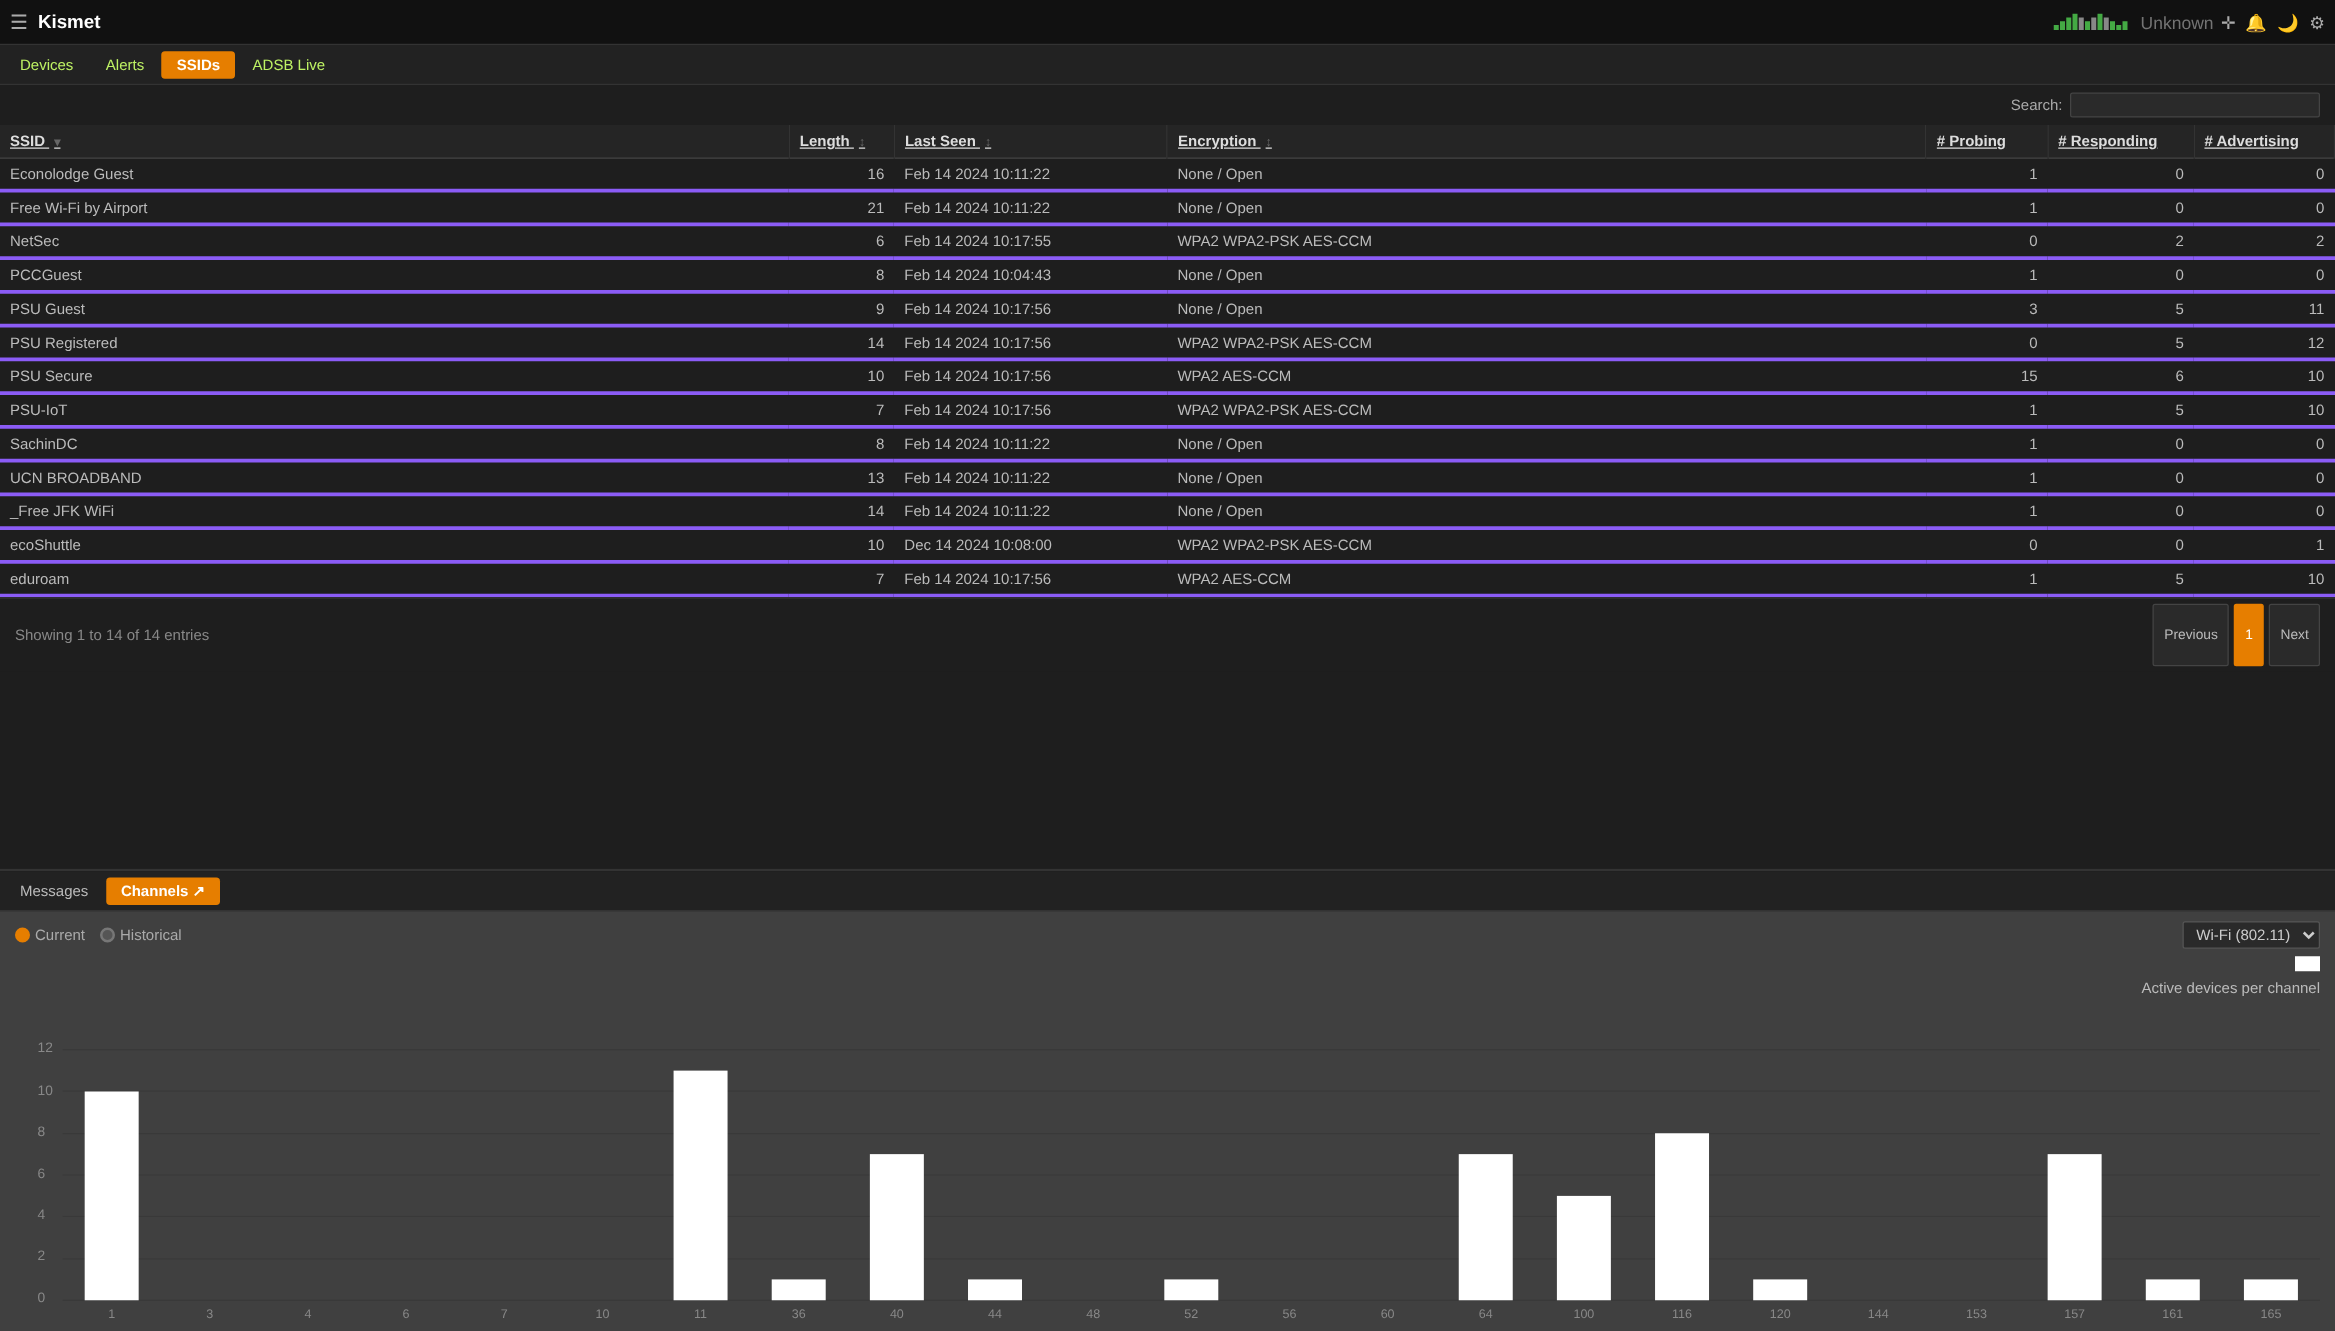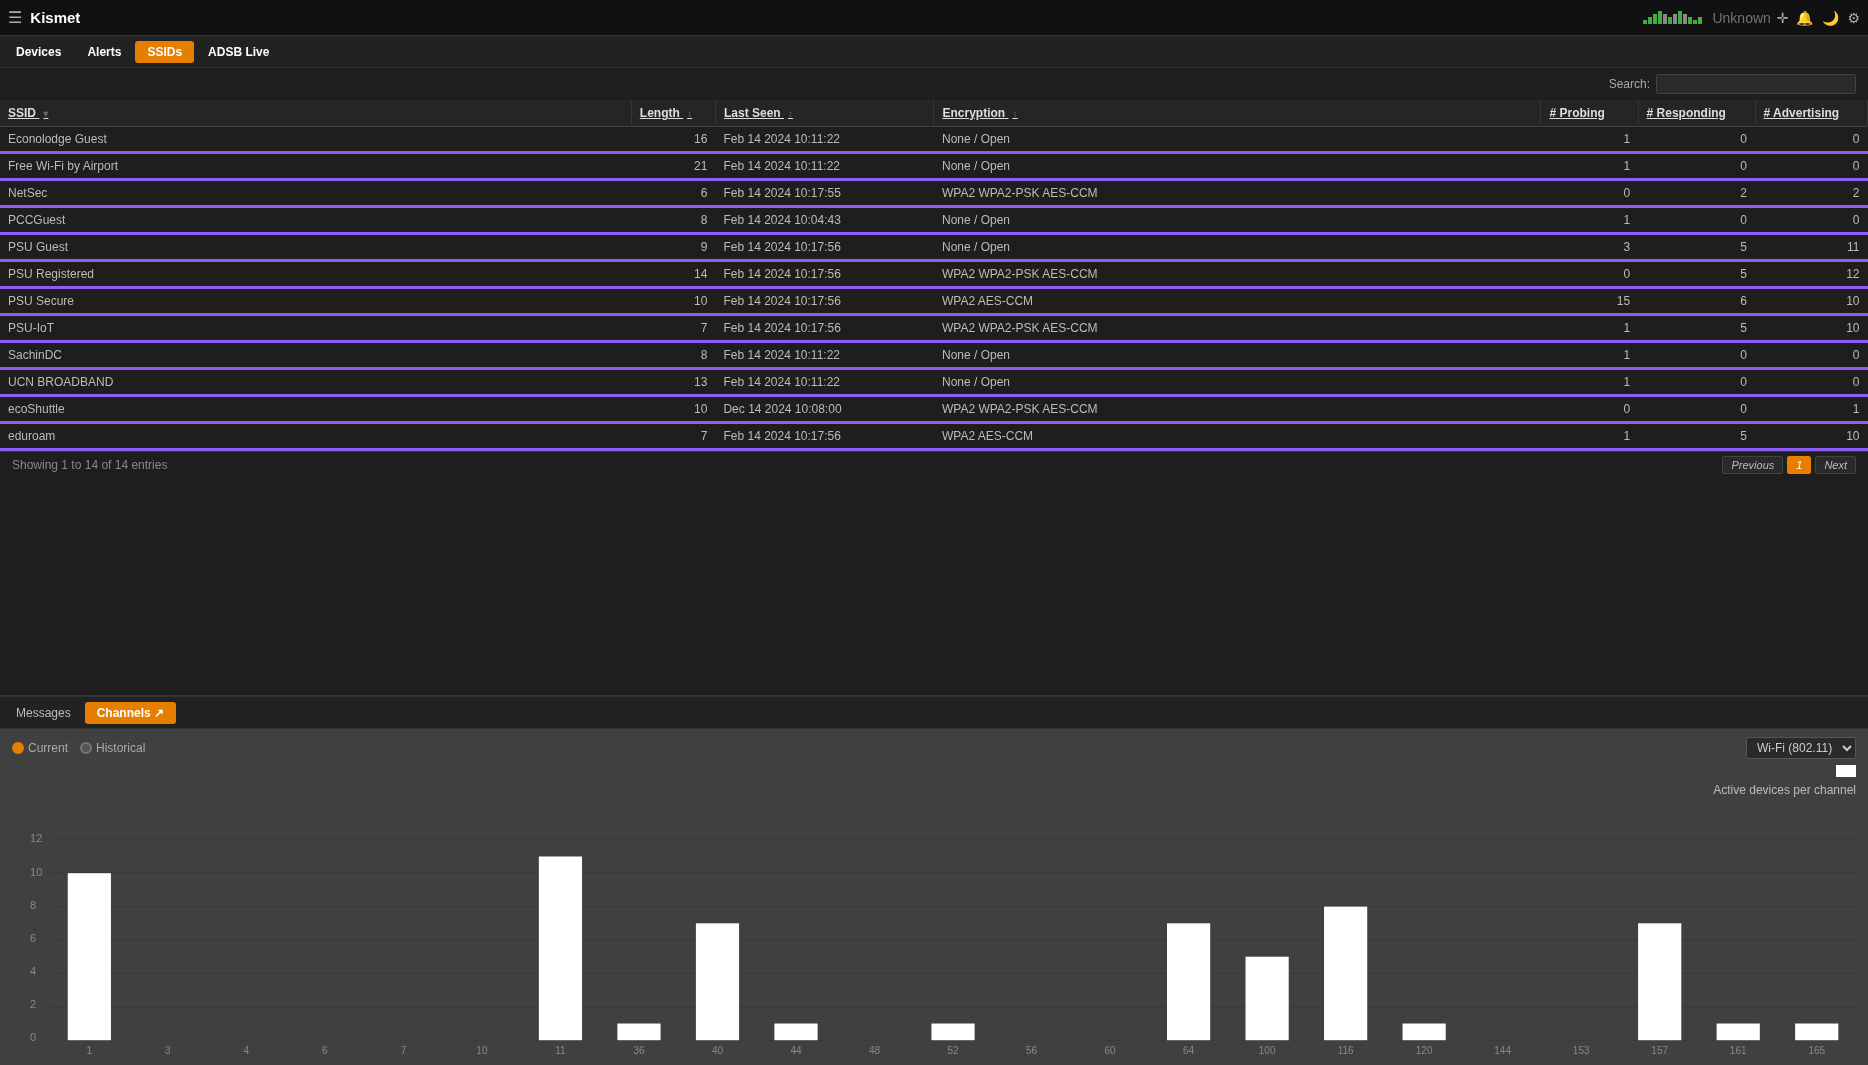--- a/index.html
+++ b/index.html
@@ -68,24 +68,23 @@
       align-items: center;
       padding: 0 4px;
       border-bottom: 1px solid #333;
       gap: 2px;
     }
     .nav-tab {
       padding: 4px 12px;
       border-radius: 3px;
       cursor: pointer;
       font-size: 12px;
-      color: #ffffff;
+      color: #bef264;
       background: transparent;
       border: none;
-      font-weight: bold;
     }
     .nav-tab.active {
       background: #e67e00;
       color: #fff;
       font-weight: bold;
     }
 
     
     #ssid-section {
       background: #1e1e1e;
@@ -167,25 +166,24 @@
     }
     #pagination-controls {
       display: flex;
       gap: 4px;
       align-items: center;
     }
     .page-btn {
       background: #2a2a2a;
       border: 1px solid #444;
       color: #bbb;
-      padding: 2px 8px;
+      padding: 18px 8px;
       border-radius: 2px;
       cursor: pointer;
       font-size: 11px;
-      font-style: italic;
     }
     .page-btn.active {
       background: #e67e00;
       color: #fff;
       border-color: #e67e00;
     }
 
     
     #bottom-panel {
       background: #1a1a1a;
@@ -428,20 +426,29 @@
     <td class="col-length">8</td>
     <td class="col-lastseen">Feb 14 2024 10:11:22</td>
     <td class="col-encryption">None / Open</td>
     <td class="col-probing">1</td>
     <td class="col-responding">0</td>
     <td class="col-advertising">0</td>
   </tr>
             <tr>
     <td class="col-ssid">UCN BROADBAND</td>
     <td class="col-length">13</td>
+    <td class="col-lastseen">Feb 14 2024 10:11:22</td>
+    <td class="col-encryption">None / Open</td>
+    <td class="col-probing">1</td>
+    <td class="col-responding">0</td>
+    <td class="col-advertising">0</td>
+  </tr>
+            <tr>
+    <td class="col-ssid">_Free JFK WiFi</td>
+    <td class="col-length">14</td>
     <td class="col-lastseen">Feb 14 2024 10:11:22</td>
     <td class="col-encryption">None / Open</td>
     <td class="col-probing">1</td>
     <td class="col-responding">0</td>
     <td class="col-advertising">0</td>
   </tr>
             <tr>
     <td class="col-ssid">ecoShuttle</td>
     <td class="col-length">10</td>
     <td class="col-lastseen">Dec 14 2024 10:08:00</td>

